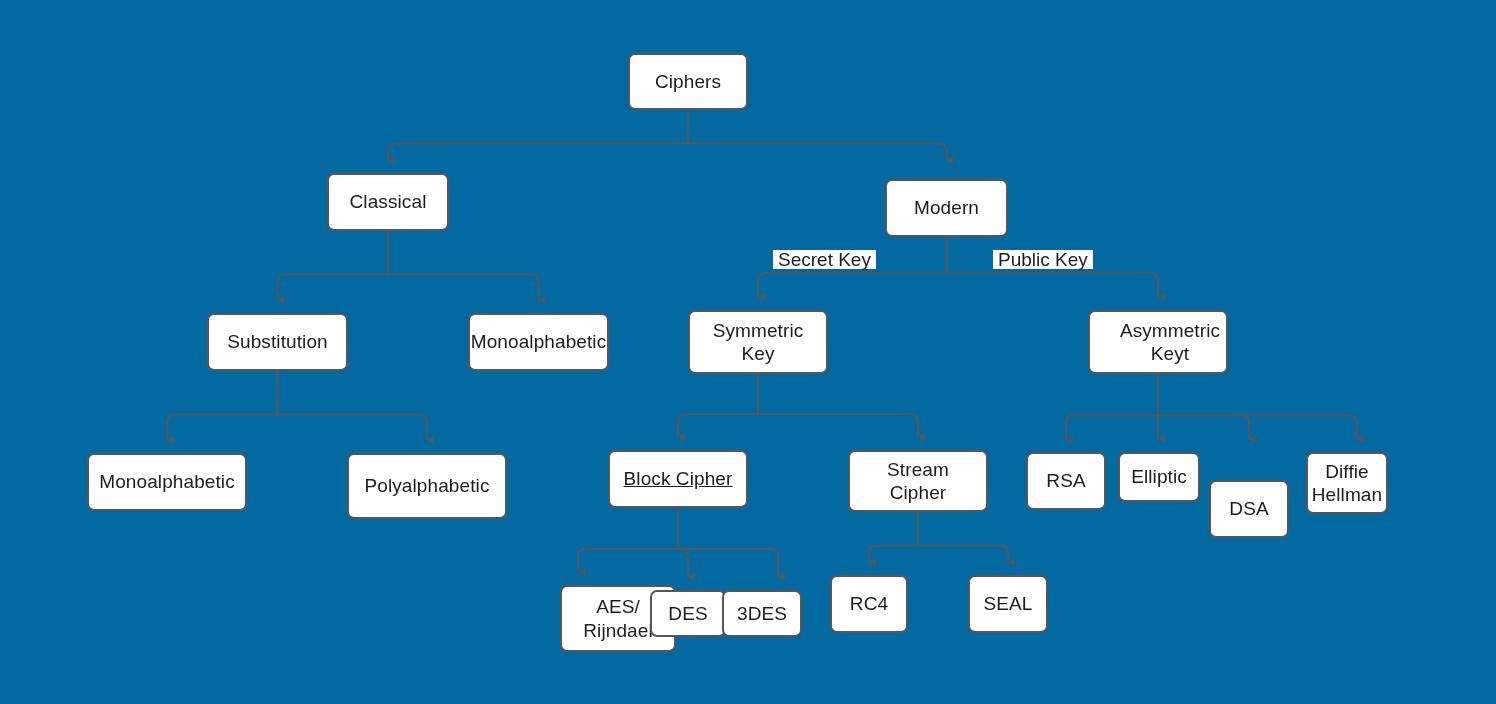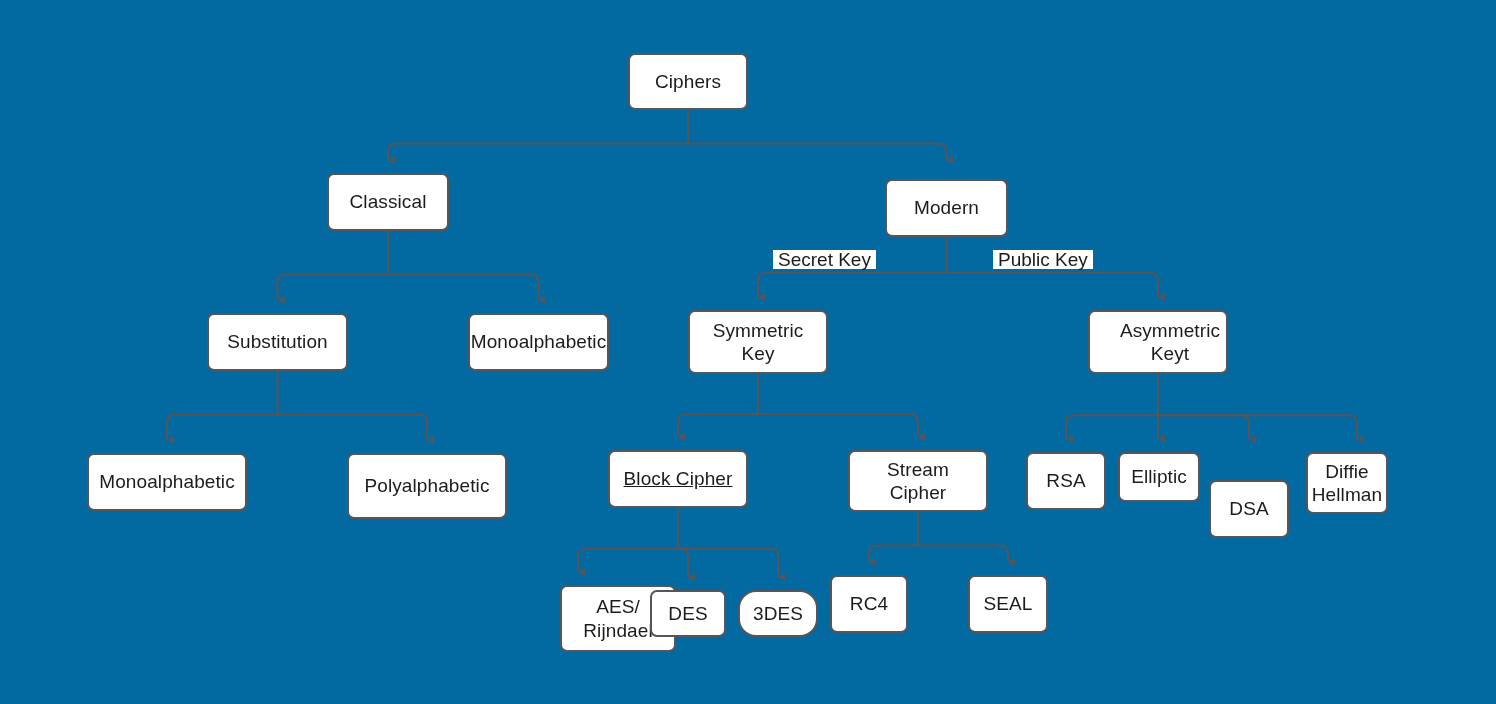--- a/index.html
+++ b/index.html
@@ -105,21 +105,21 @@
       <div class="node" style="left: 848px; top: 450px; width: 140px; height: 62px;">Stream
 Cipher</div>
       <div class="node" style="left: 1026px; top: 452px; width: 80px; height: 58px; text-align: center;">RSA</div>
       <div class="node" style="left: 1118px; top: 452px; width: 82px; height: 50px;">Elliptic</div>
       <div class="node" style="left: 1209px; top: 452px; width: 80px; height: 58px; margin-top: 28px;">DSA</div>
       <div class="node" style="left: 1306px; top: 452px; width: 82px; height: 62px;">Diffie
 Hellman</div>
       <div class="node" style="left: 560px; top: 585px; width: 116px; height: 67px;">AES/
 Rijndael</div>
       <div class="node" style="left: 650px; top: 590px; width: 76px; height: 47px;">DES</div>
-      <div class="node" style="left: 738px; top: 590px; width: 80px; height: 47px; border-radius: 18px;">3DES</div>
+      <div class="node" style="left: 722px; top: 590px; width: 80px; height: 47px;">3DES</div>
       <div class="node" style="left: 830px; top: 575px; width: 78px; height: 58px;">RC4</div>
       <div class="node" style="left: 968px; top: 575px; width: 80px; height: 58px;">SEAL</div>
     </div>
   <div id="label-layer">
       <div class="edge-label" style="left: 773px; top: 250px;">Secret Key</div>
       <div class="edge-label" style="left: 993px; top: 250px;">Public Key</div>
     </div>
 </div>
 
 </body></html>

